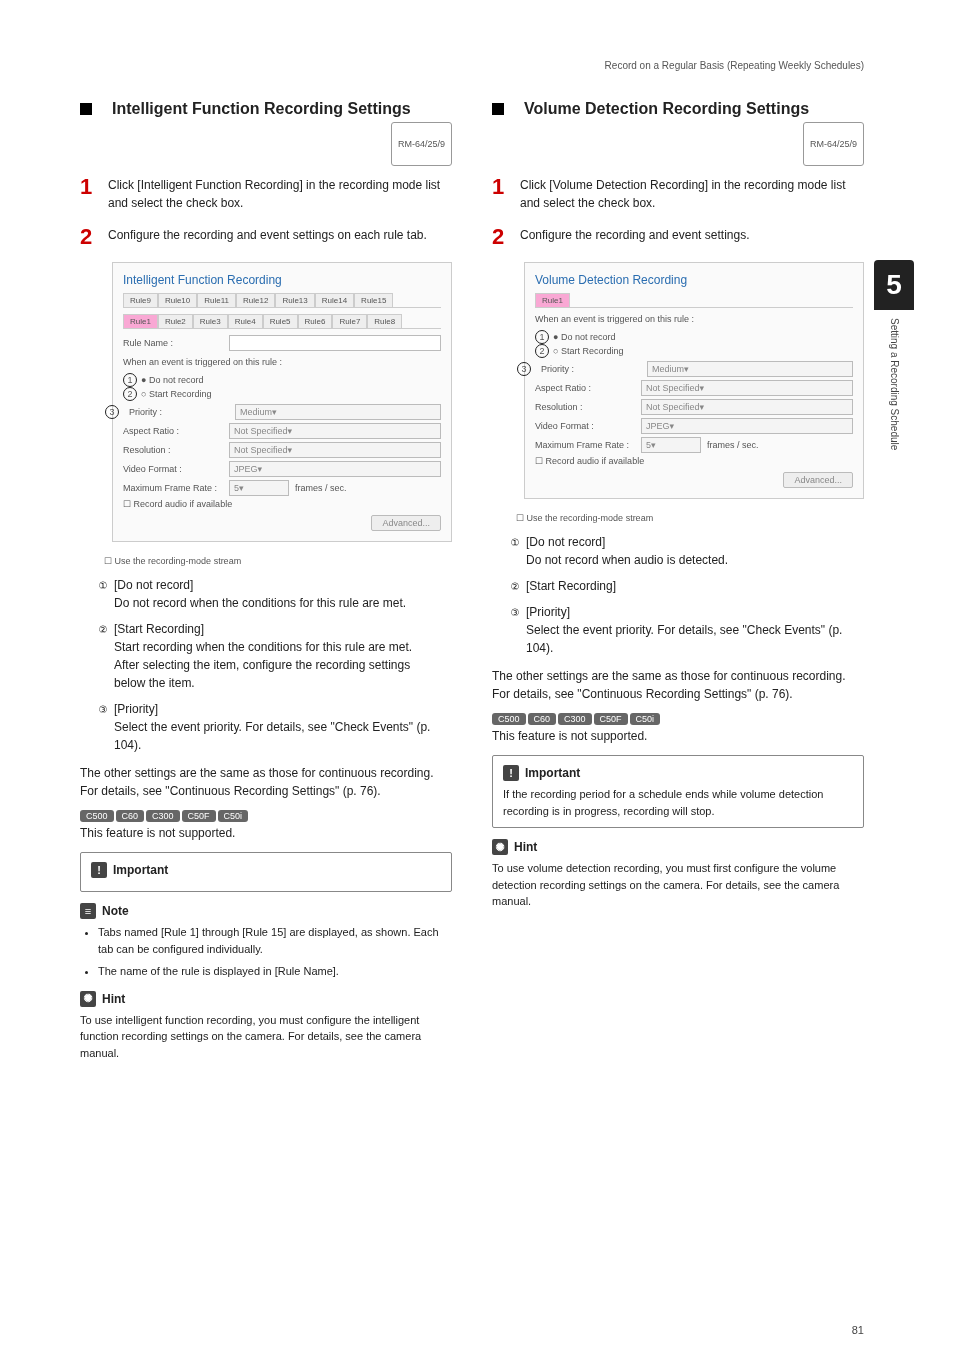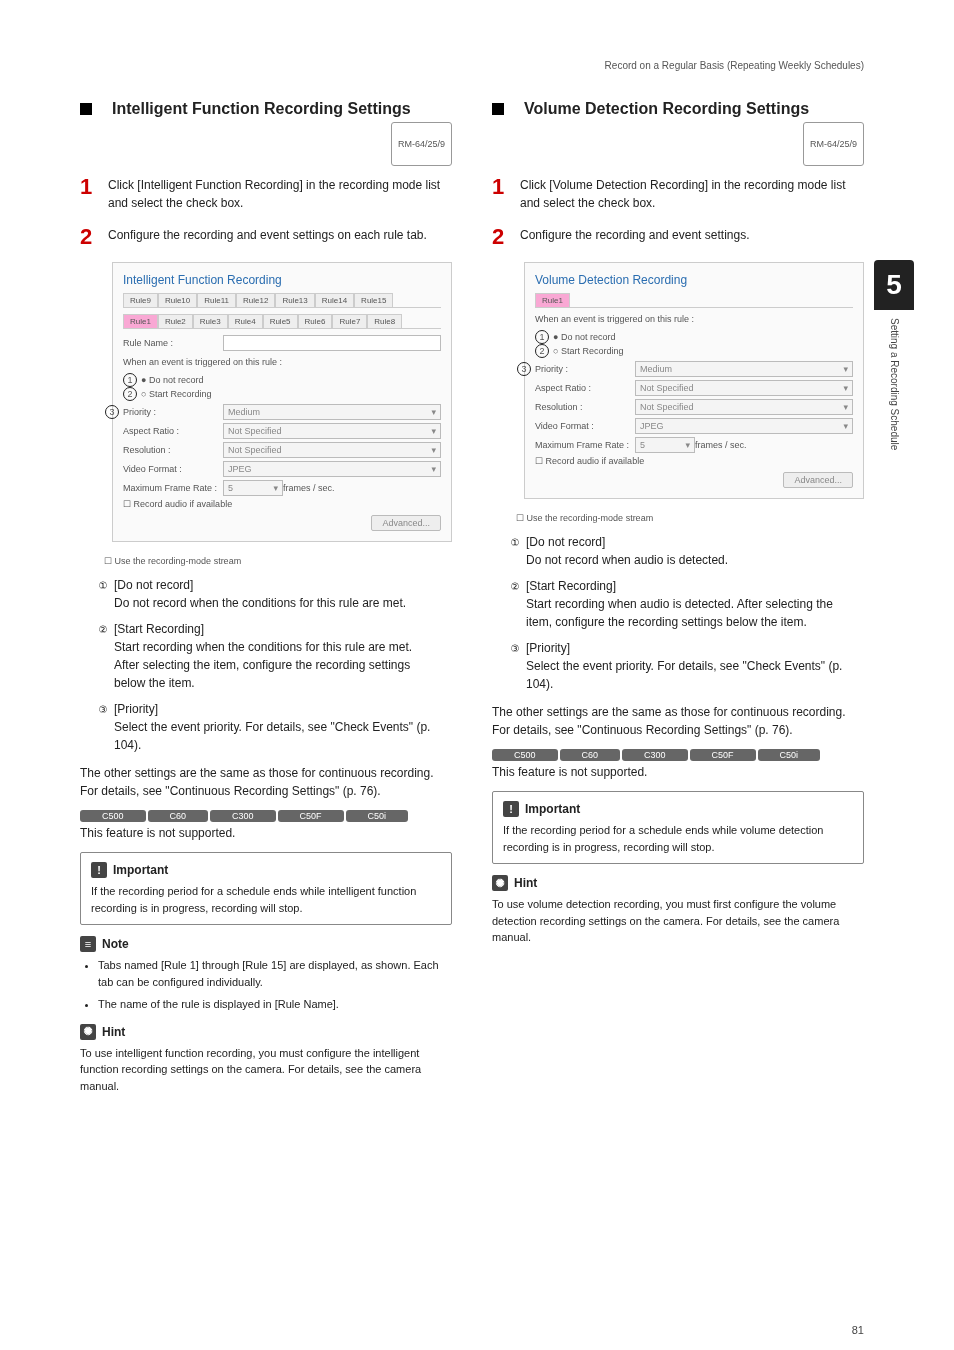--- a/index.html
+++ b/index.html
@@ -110,25 +110,25 @@
   }
   .rule-tabs { display: flex; flex-wrap: wrap; border-bottom: 1px solid #ccc; margin-bottom:6px;}
   .rule-tabs span {
     border: 1px solid #ccc;
     padding: 2px 6px;
     font-size: 8px;
     background: #eee;
     border-bottom: none;
   }
   .rule-tabs span.active { background:#f9a8d4; }
-  .field-row { display:flex; align-items:center; margin:3px 0; }
+  .field-row { display:flex; align-items:center; margin:3px 0; gap:6px; }
   .field-row label { width: 100px; font-size:9px; color:#555;}
   .field-row .sel {
     border:1px solid #bbb; background:#f4f4f4; flex:1; padding:2px 4px;
-    color:#888; font-size:9px; display:flex; justify-content:space-between;
+    color:#888; font-size:9px; display:flex; 
   }
   .field-row .txt {
     border:1px solid #bbb; background:#fff; flex:1; padding:2px 4px;
     color:#555; font-size:9px;
   }
   .callout-num {
     display:inline-block;
     width:14px;height:14px;border:1px solid #222;border-radius:50%;
     text-align:center;line-height:13px;font-size:9px;margin-right:4px;
   }
@@ -144,21 +144,21 @@
   .desc-list .item { margin-bottom:8px; }
   .desc-list .num {
     display:inline-block;width:14px;height:14px;
     font-size:10px;text-align:center;margin-right:4px;
   }
   .desc-list .title { font-size:12px; }
   .desc-list .body { margin-left:18px; }
   .para { font-size:12px; line-height:1.5; margin:10px 0; }
   .model-badges { display:flex; gap:2px; margin-top:6px; }
   .model-badges span {
-    background:#666;color:#fff;font-size:9px;padding:1px 22px;border-radius:3px;
+    background:#666;color:#fff;font-size:9px;padding:1px 6px;border-radius:3px;
   }
   .callout-box {
     border:1px solid #888; border-radius:2px; padding:8px 10px; margin:10px 0;
     font-size:11px; line-height:1.5;
   }
   .callout-head {
     display:flex; align-items:center; gap:6px; font-weight:bold;
     margin-bottom:4px; font-size:12px;
   }
   .callout-icon {
@@ -289,21 +289,20 @@
       <span>C50F</span>
       <span>C50i</span>
     </div>
     <p class="para" style="margin-top:2px;">This feature is not supported.</p>
 
     <div class="callout-box">
       <div class="callout-head">
           <span class="callout-icon">!</span>
           <span>Important</span>
         </div>
-      <div>If the recording period for a schedule ends while intelligent function recording is in progress, recording will stop.</div>
     </div>
 
     <div class="note-block">
       <div class="note-head">
           <span class="callout-icon">≡</span>
           <span>Note</span>
         </div>
       <ul class="bullet-list">
         <li>Tabs named [Rule 1] through [Rule 15] are displayed, as shown. Each tab can be configured individually.</li>
         <li>The name of the rule is displayed in [Rule Name].</li>
@@ -380,21 +379,21 @@
           </div>
           <span>frames / sec.</span>
         </div>
       <div>☐ <span>Record audio if available</span></div>
       <div class="advanced-btn">Advanced...</div>
     </div>
     <div class="stream-check">☐ <span>Use the recording-mode stream</span></div>
 
     <div class="desc-list">
       <div class="item"><span class="num">①</span><span class="title">[Do not record]</span><div class="body">Do not record when audio is detected.</div></div>
-      <div class="item"><span class="num">②</span><span class="title">[Start Recording]</span><div class="body">Start recording when audio is detected. After selecting the item, configure the recording settings below the item.</div></div>
+      <div class="item"><span class="num">②</span><span class="title">[Start Recording]</span></div>
       <div class="item"><span class="num">③</span><span class="title">[Priority]</span><div class="body">Select the event priority. For details, see "Check Events" (p. 104).</div></div>
     </div>
 
     <p class="para">The other settings are the same as those for continuous recording. For details, see "Continuous Recording Settings" (p. 76).</p>
 
     <div class="model-badges">
       <span>C500</span>
       <span>C60</span>
       <span>C300</span>
       <span>C50F</span>

